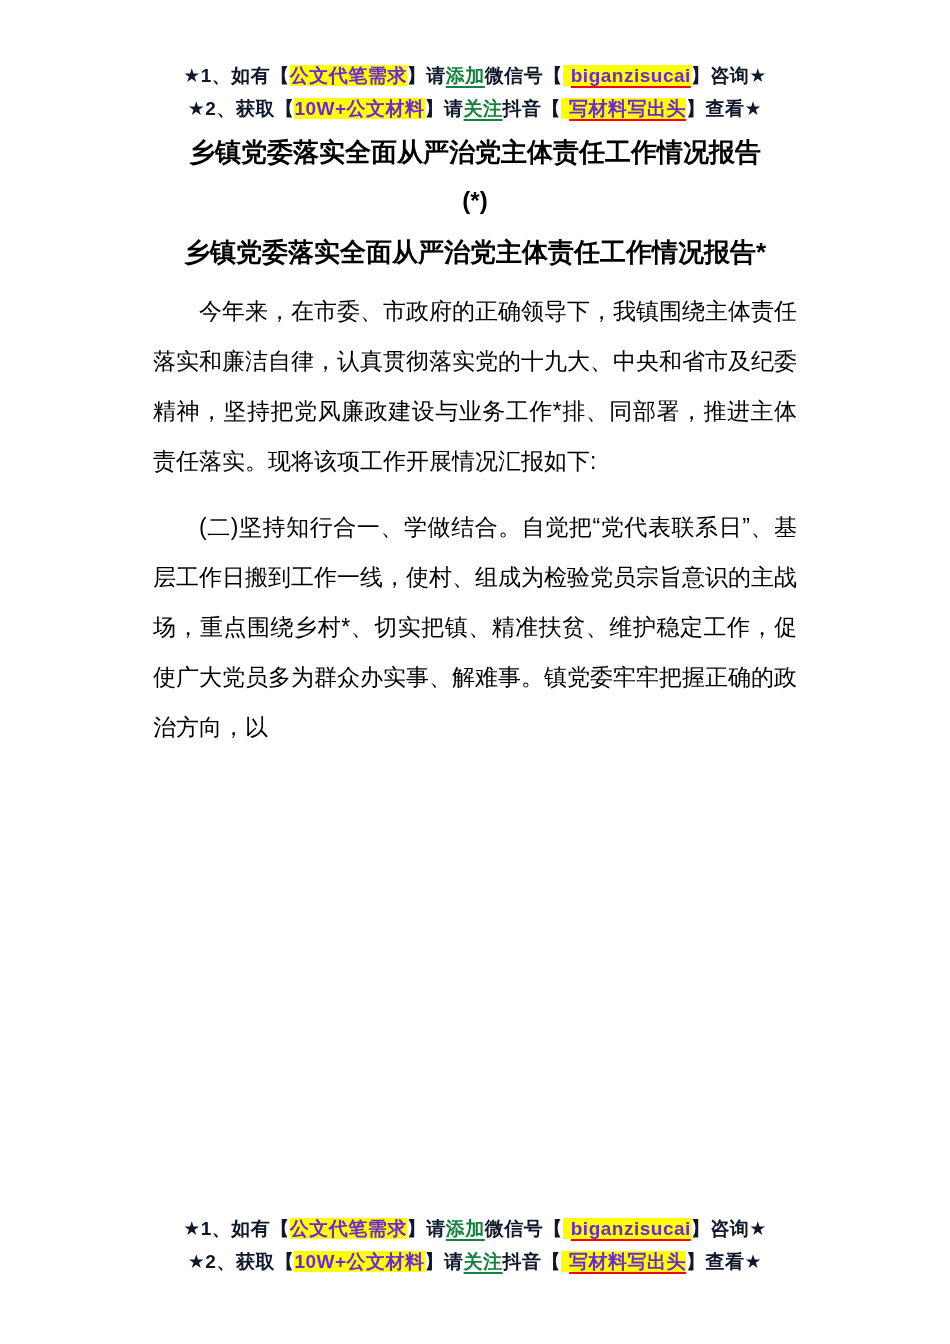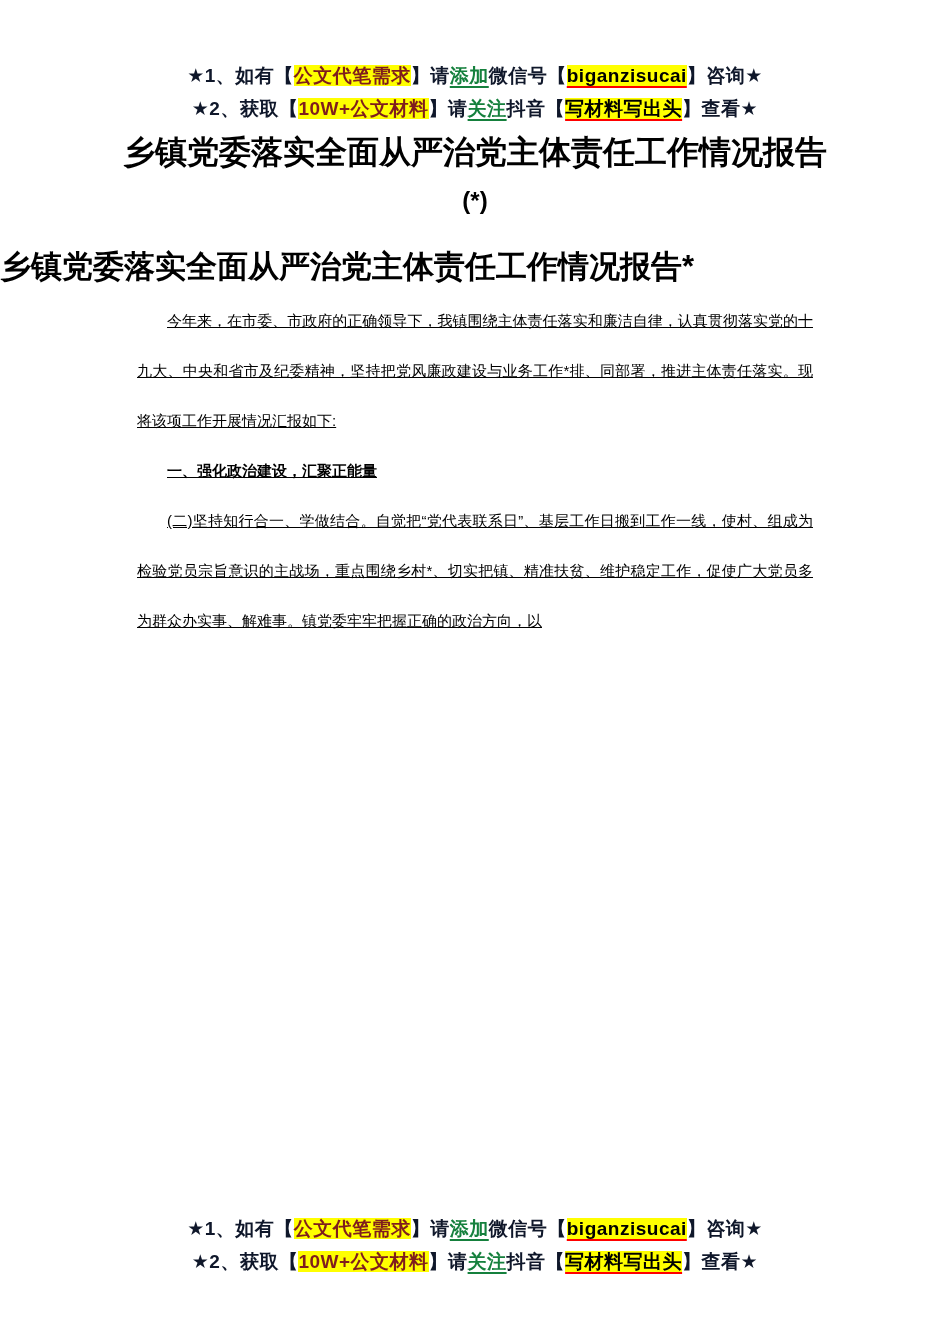--- a/index.html
+++ b/index.html
@@ -7,38 +7,37 @@
     width:950px;height:1344px;position:relative;margin:0 auto;
     background:#ffffff;color:#000000;overflow:hidden;box-sizing:border-box;
     font-family:"Liberation Sans","DejaVu Sans",sans-serif;
   }
   
   .promo{text-align:center;font-weight:bold;font-size:19px;line-height:33px;letter-spacing:0.5px;}
   .promo-top{padding-top:59px;}
   .promo-bottom{position:absolute;left:0;right:0;bottom:66px;}
   .promo-line{white-space:nowrap;}
   .seg-plain{color:#0f172a;}
-  .seg-highlight{background:#ffff00;color:#7f1d1d;}
+  .seg-highlight{background:#ffff00;color:#6d28d9;}
   .seg-underline{color:#15803d;text-decoration:underline;text-decoration-thickness:2px;text-underline-offset:4px;}
   .seg-highlight-underline{
-    background:#ffff00;color:#000000;
+    background:#ffff00;color:#6d28d9;
     text-decoration:underline;text-decoration-color:#ff0000;
-    text-decoration-thickness:2px;text-underline-offset:4px;
+    text-decoration-thickness:2px;text-underline-offset:4px;padding-left:8px;
   }
   
-  .doc-title{margin:9px 0 0;text-align:center;font-size:32px;line-height:36px;font-weight:bold;}
+  .doc-title{margin:9px 0 0;text-align:center;font-size:26px;line-height:36px;font-weight:bold;}
   .title-note{margin-top:15px;text-align:center;font-size:24px;line-height:32px;font-weight:bold;}
-  .doc-subtitle{margin:32px 0 0;font-size:31px;line-height:36px;font-weight:bold;}
+  .doc-subtitle{margin:17px 0 0;text-align:center;font-size:26px;line-height:36px;font-weight:bold;}
   
   .doc-body{margin:11px 137px 0 137px;}
   .doc-body p{
-    margin:0;font-size:15px;line-height:50px;
+    margin:16px;font-size:23px;line-height:50px;
     text-align:justify;text-indent:2em;
     word-break:break-word;
-    text-decoration:underline;
   }
   .doc-heading{font-weight:bold;}
   .doc-para{font-weight:normal;}
 </style>
 </head>
 <body>
 
 <div class="page">
 
   <div class="promo promo-top">
@@ -47,21 +46,20 @@
   </div>
 
   <h1 class="doc-title">乡镇党委落实全面从严治党主体责任工作情况报告</h1>
 
   <div class="title-note">(*)</div>
 
   <h2 class="doc-subtitle">乡镇党委落实全面从严治党主体责任工作情况报告*</h2>
 
   <div class="doc-body">
       <p class="doc-para">今年来，在市委、市政府的正确领导下，我镇围绕主体责任落实和廉洁自律，认真贯彻落实党的十九大、中央和省市及纪委精神，坚持把党风廉政建设与业务工作*排、同部署，推进主体责任落实。现将该项工作开展情况汇报如下:</p>
-      <p class="doc-heading">一、强化政治建设，汇聚正能量</p>
       <p class="doc-para">(二)坚持知行合一、学做结合。自觉把“党代表联系日”、基层工作日搬到工作一线，使村、组成为检验党员宗旨意识的主战场，重点围绕乡村*、切实把镇、精准扶贫、维护稳定工作，促使广大党员多为群众办实事、解难事。镇党委牢牢把握正确的政治方向，以</p>
     </div>
 
   <div class="promo promo-bottom">
     <div class="promo-line"><span class="seg seg-plain">★1、如有【</span><span class="seg seg-highlight">公文代笔需求</span><span class="seg seg-plain">】请</span><span class="seg seg-underline">添加</span><span class="seg seg-plain">微信号【</span><span class="seg seg-highlight-underline">biganzisucai</span><span class="seg seg-plain">】咨询★</span></div>
     <div class="promo-line"><span class="seg seg-plain">★2、获取【</span><span class="seg seg-highlight">10W+公文材料</span><span class="seg seg-plain">】请</span><span class="seg seg-underline">关注</span><span class="seg seg-plain">抖音【</span><span class="seg seg-highlight-underline">写材料写出头</span><span class="seg seg-plain">】查看★</span></div>
   </div>
 
 </div>
 

